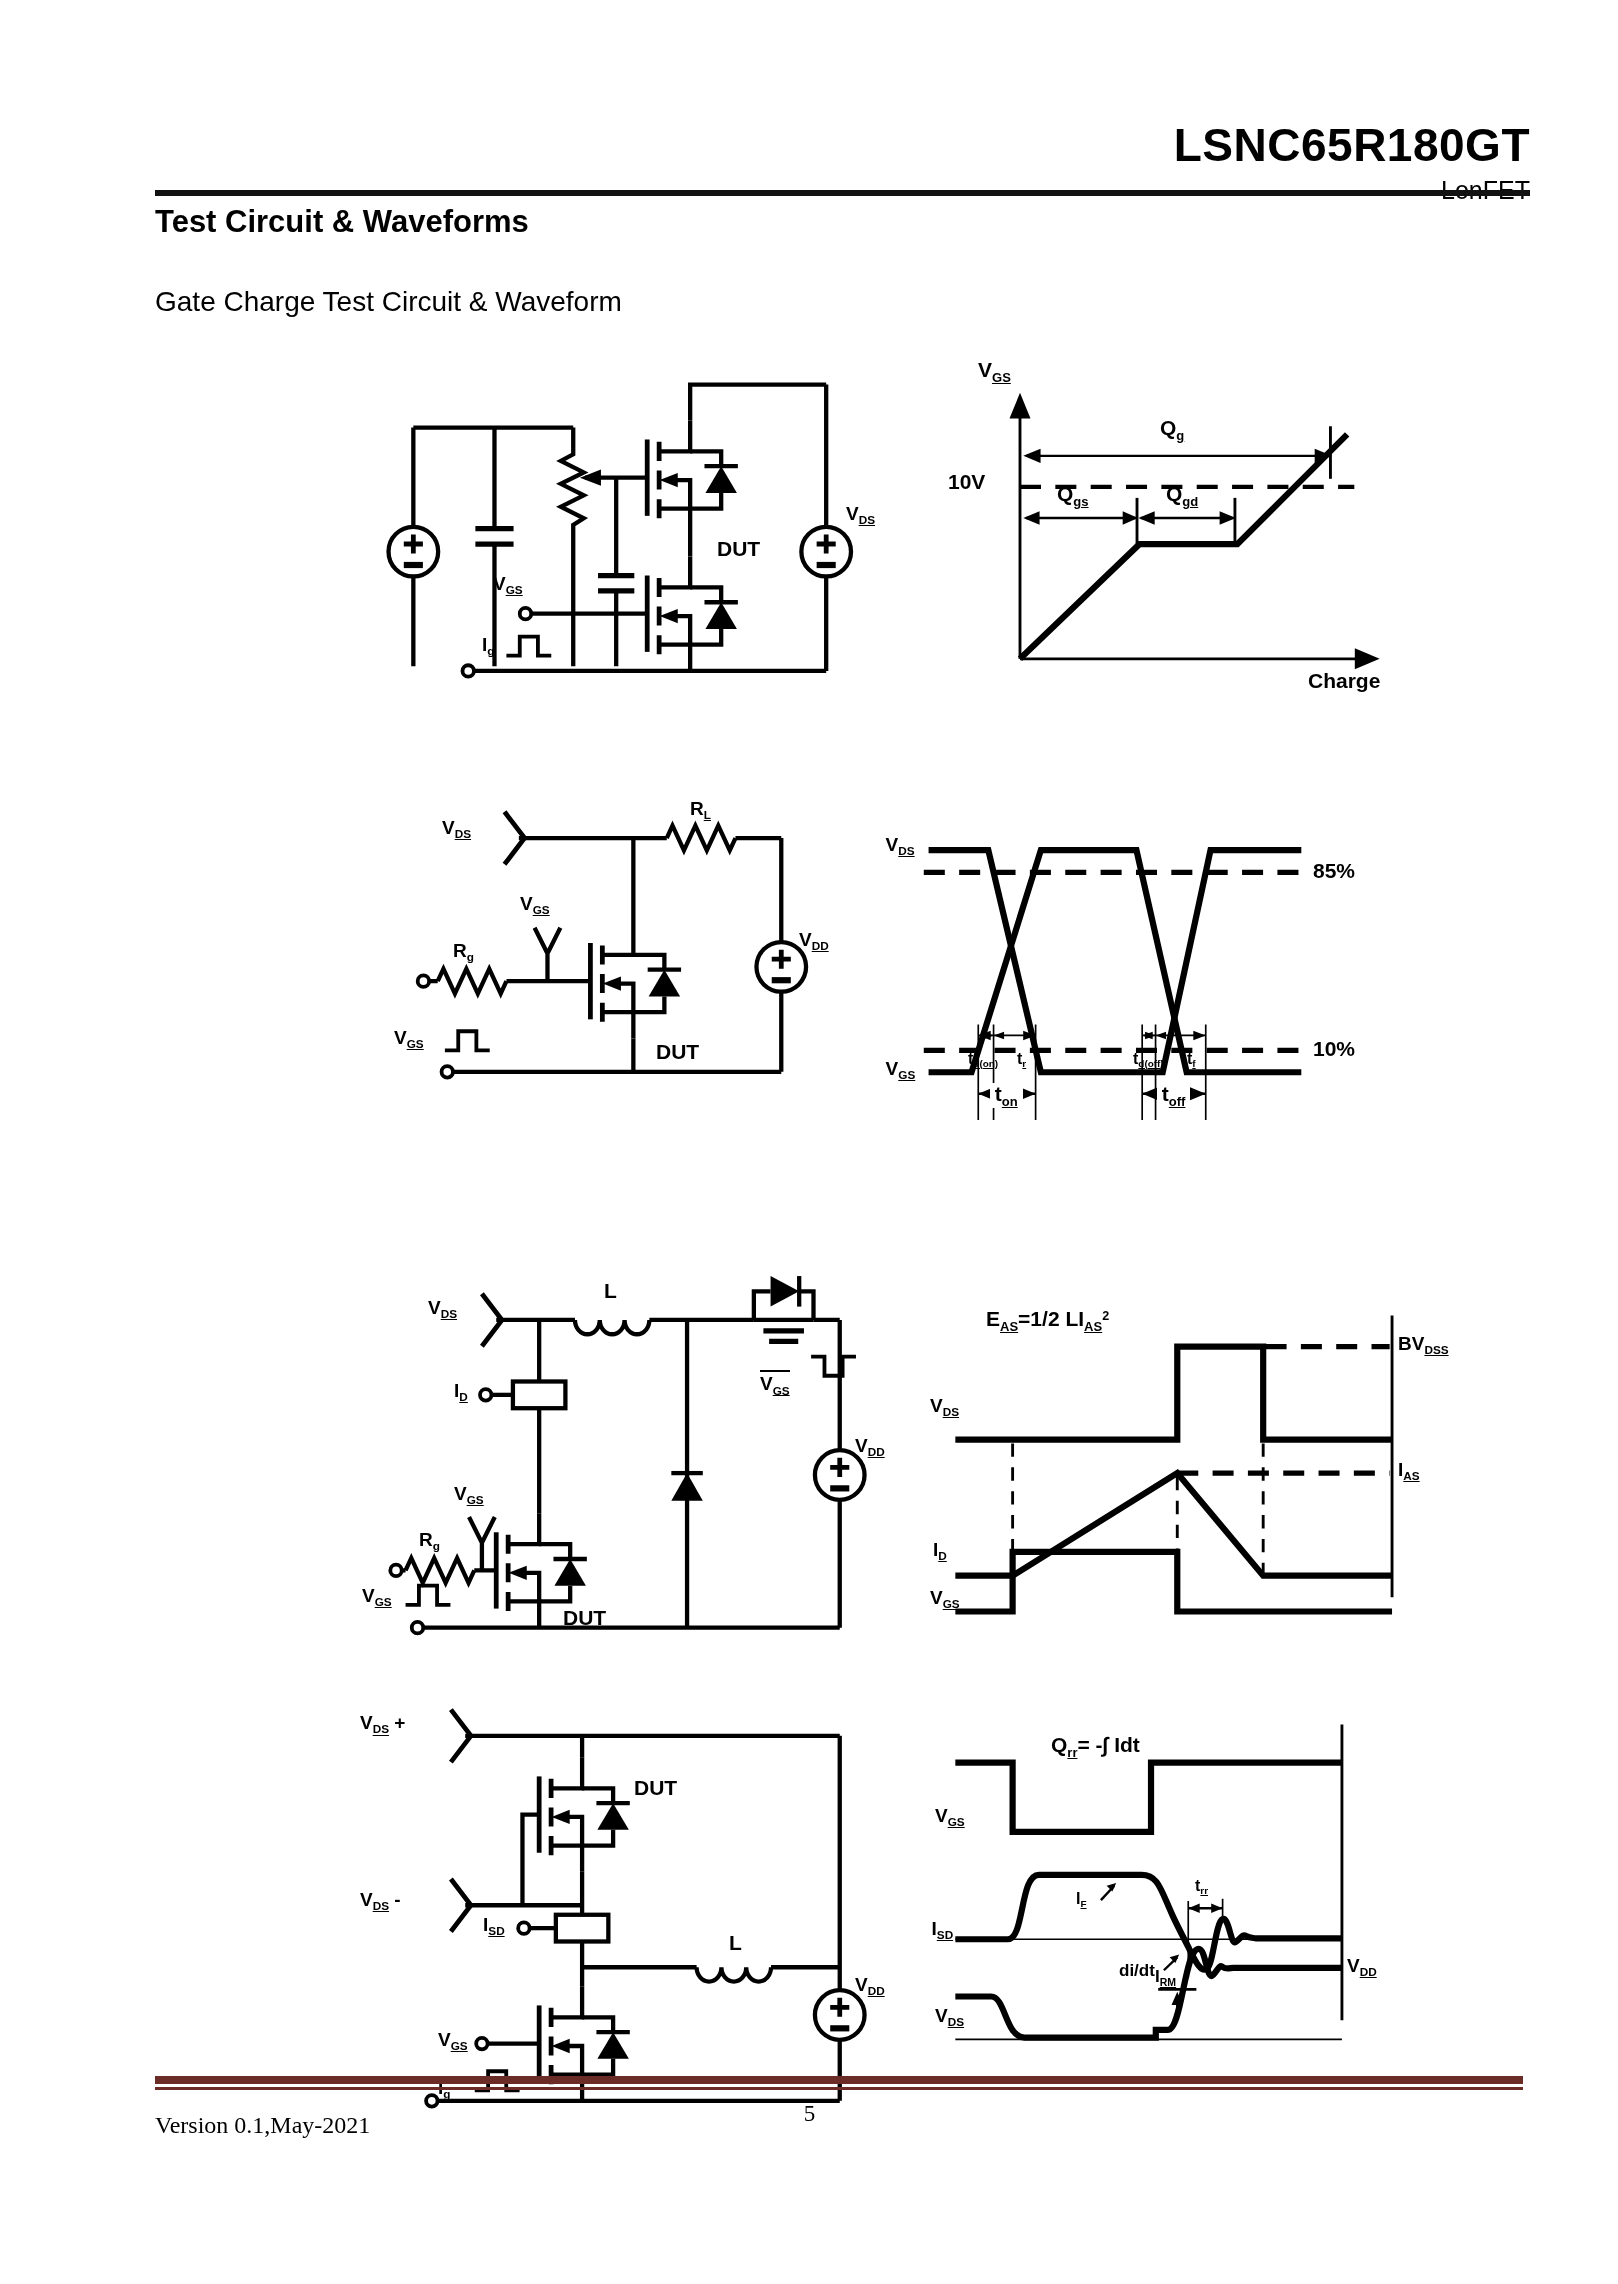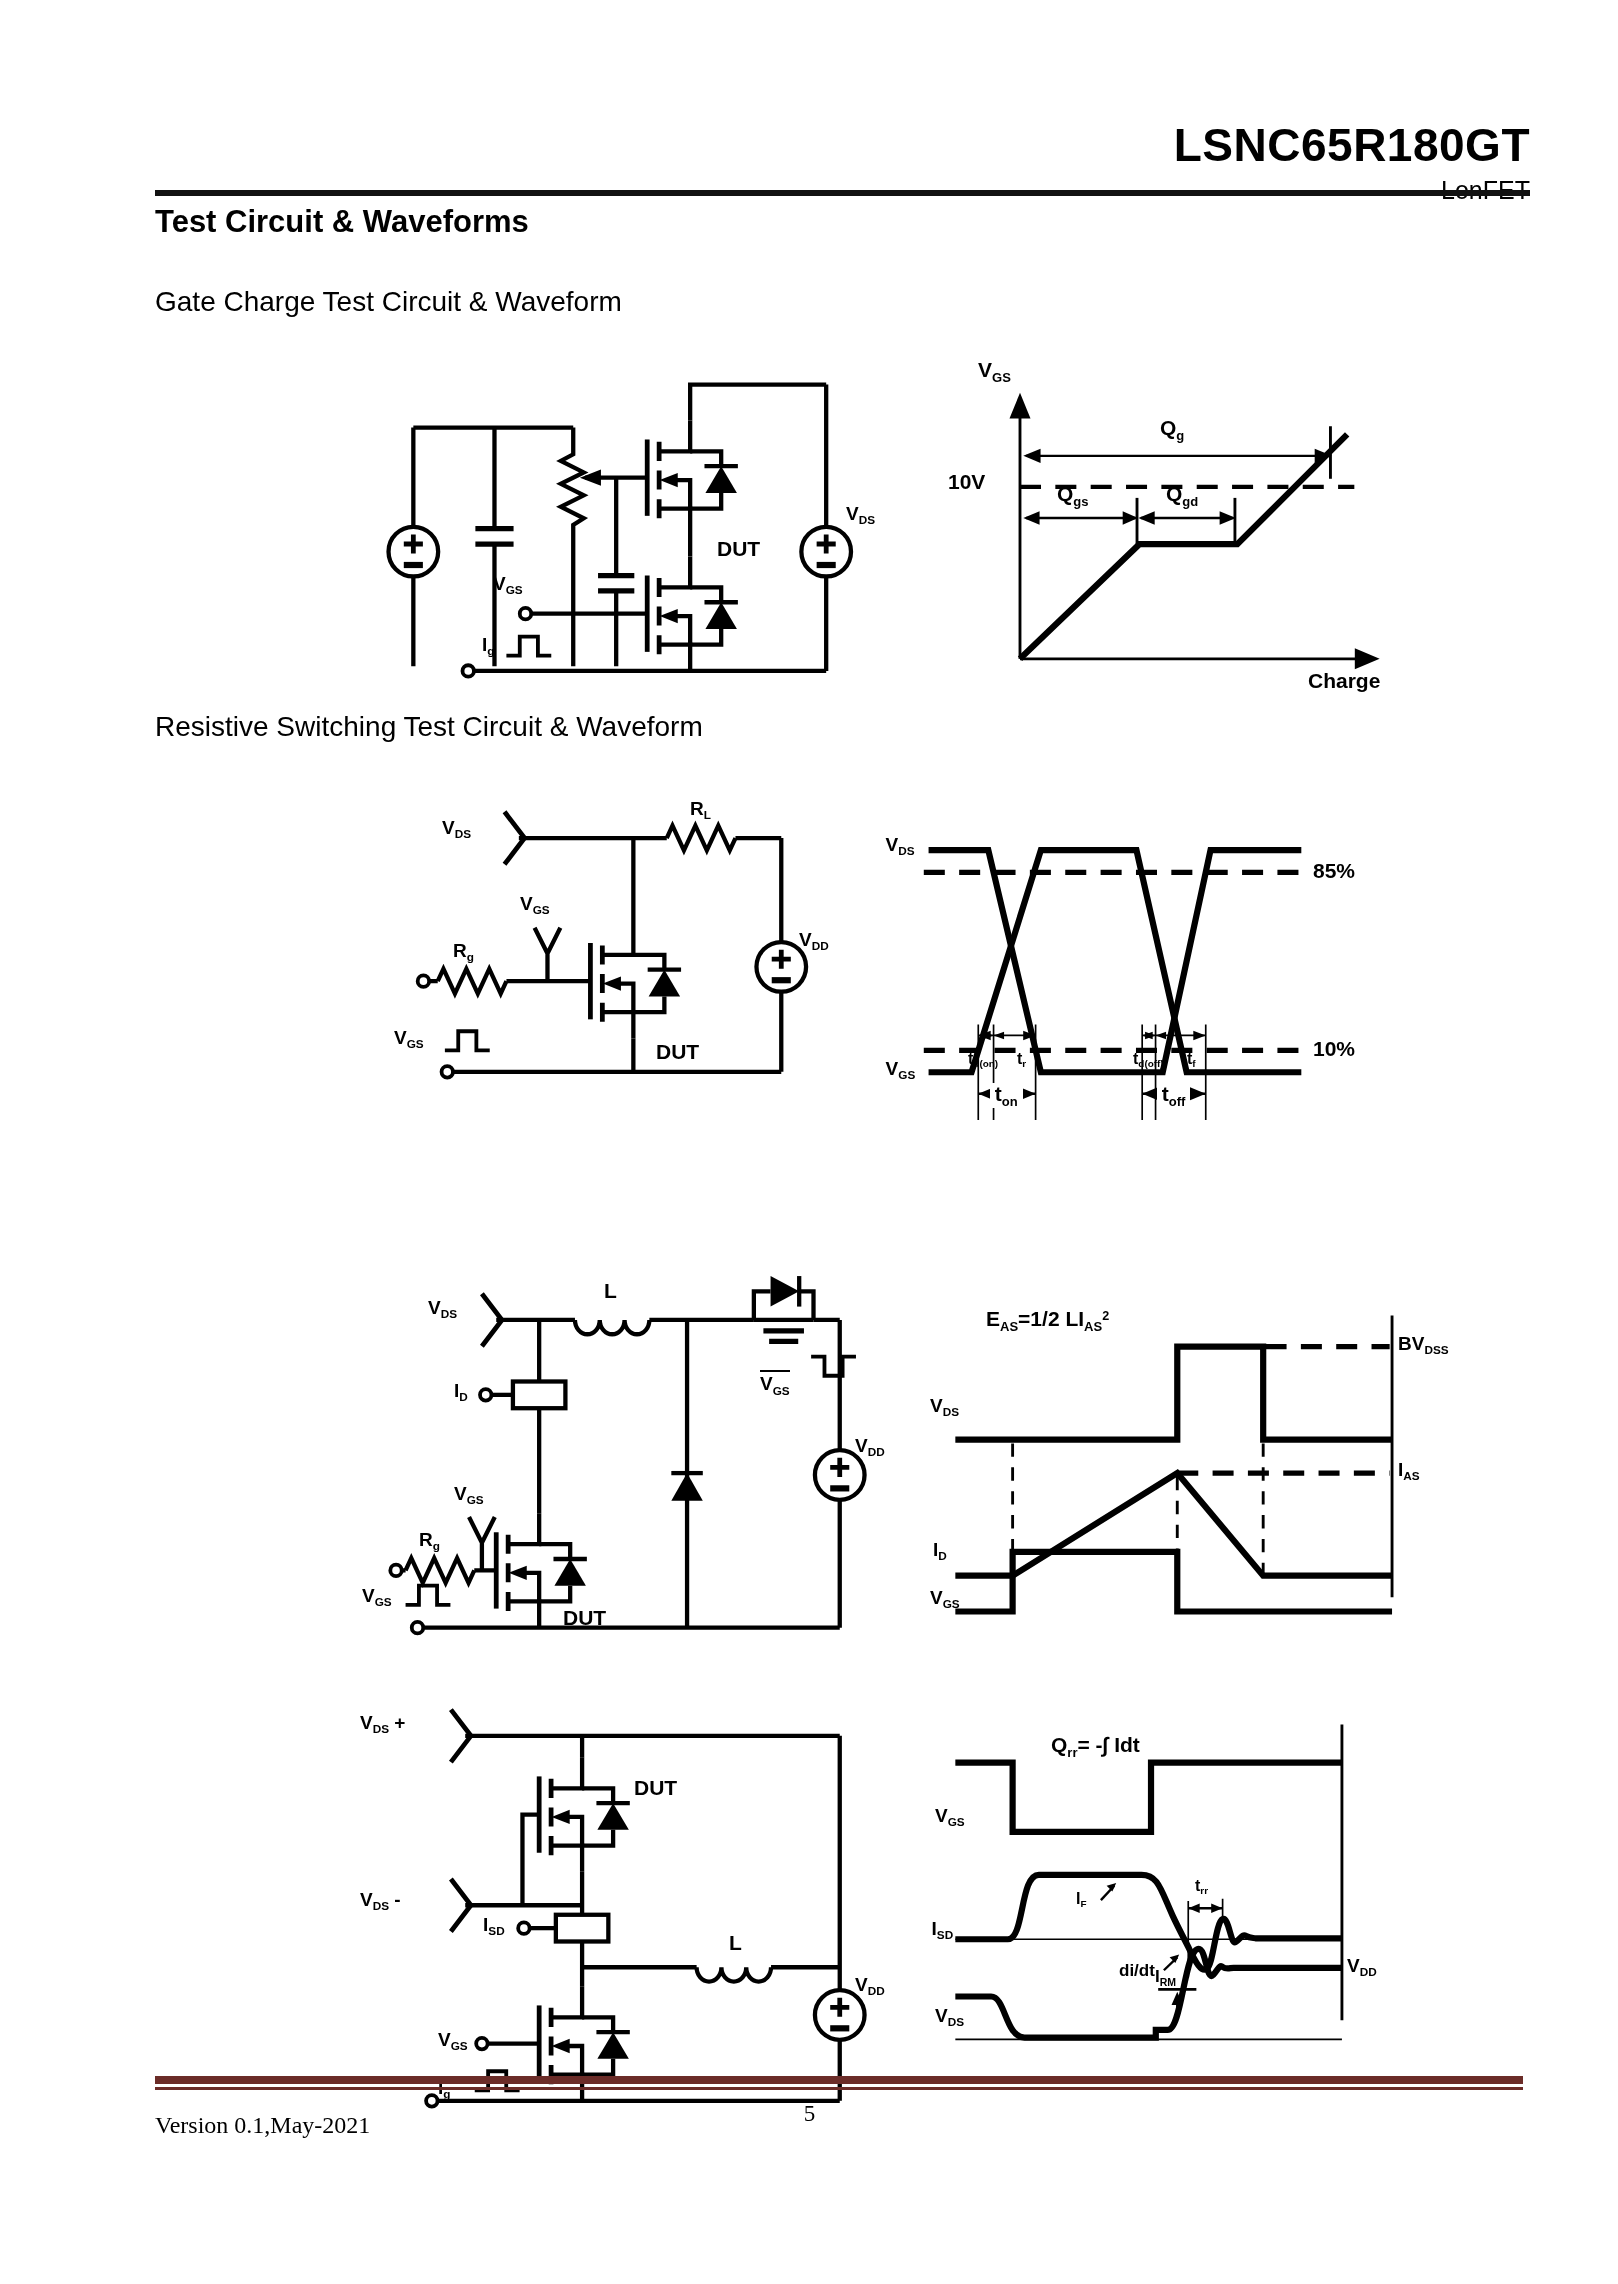--- a/index.html
+++ b/index.html
@@ -8,21 +8,21 @@
   .abs{position:absolute;}
   .hdr-part{right:89px;top:118px;font-size:46px;font-weight:bold;letter-spacing:0.5px;}
   .hdr-brand{right:89px;top:176px;font-size:25px;}
   .hrule{left:155px;top:190px;width:1375px;height:5.7px;background:#121212;}
   .pghead{left:155px;top:204px;font-size:31px;font-weight:bold;}
   .sect{left:155px;width:1375px;text-align:left;font-size:28px;font-weight:400;}
   .diag{position:absolute;}
   .diag svg{position:absolute;left:0;top:0;}
   .lbl{position:absolute;font-size:19px;font-weight:bold;white-space:nowrap;line-height:1;}
   .lbl.big{font-size:21px;}
-  .lbl sub{font-size:0.62em;vertical-align:-0.35em;letter-spacing:0;}
+  .lbl sub{font-size:0.62em;vertical-align:-0.35em;letter-spacing:0;text-decoration:underline;}
   .lbl sup{font-size:0.6em;vertical-align:0.5em;}
   .lbl .ovl{border-top:2.4px solid #000;padding-top:1.4px;}
   .lbl.onln{background:#fff;padding:0 4.8px;}
   .frule1{left:155px;top:2076px;width:1368px;height:8px;background:var(--rule,#6b2c28);}
   .frule2{left:155px;top:2087px;width:1368px;height:2.9px;background:var(--rule,#6b2c28);}
   .fver{left:155px;top:2112px;font-family:"Liberation Serif",serif;font-size:24px;}
   .fpage{left:0;top:2101px;width:1619px;text-align:center;font-family:"Liberation Serif",serif;font-size:23px;}
   
   .diagram path,.diagram line{stroke:#000;stroke-width:9;fill:none;}
   .diagram .w13{stroke-width:13;}
@@ -80,21 +80,20 @@
 </svg>
 
 <div id="page">
 
   <div class="abs hdr-part">LSNC65R180GT</div>
   <div class="abs hdr-brand">LonFET</div>
   <div class="abs hrule"></div>
   <div class="abs pghead">Test Circuit &amp; Waveforms</div>
 
   <div class="abs sect" style="top:286px">Gate Charge Test Circuit &amp; Waveform</div>
-  <div class="abs sect" style="top:711px">Resistive Switching Test Circuit &amp; Waveform</div>
 
   <div class="diag" style="left:368px;top:351px;width:525px;height:344px">
     <svg class="diagram" width="525" height="344" viewBox="0 0 1100 720">
       <path d="M95,160 V368 M95,472 V660"></path>
       <use href="#vsrc" x="95" y="420"></use>
       <path d="M95,160 H430"></path>
       <path d="M265,160 V372 M265,404 V660"></path>
       <path class="w11" d="M225,372 H305 M225,404 H305"></path>
       <path d="M430,160 V216 L404,230 L452,254 L404,278 L452,302 L404,326 L452,350 L430,364 V660"></path>
       <path d="M455,265 H585"></path>

